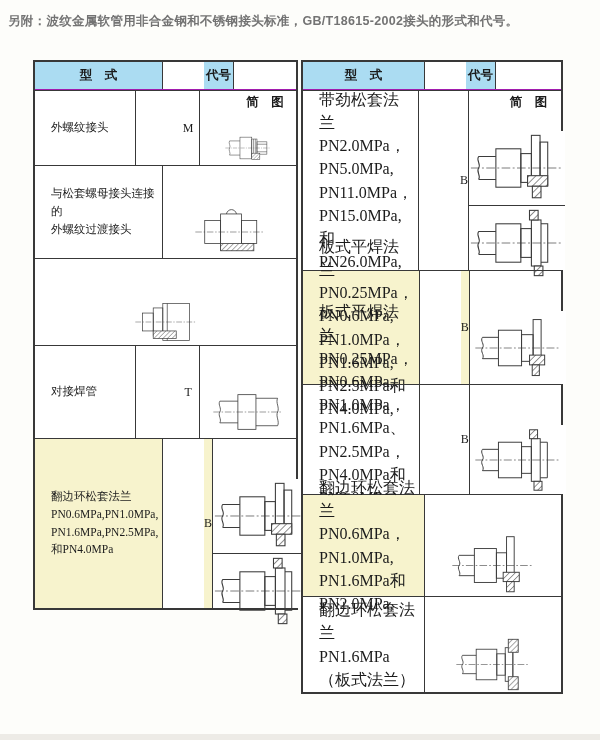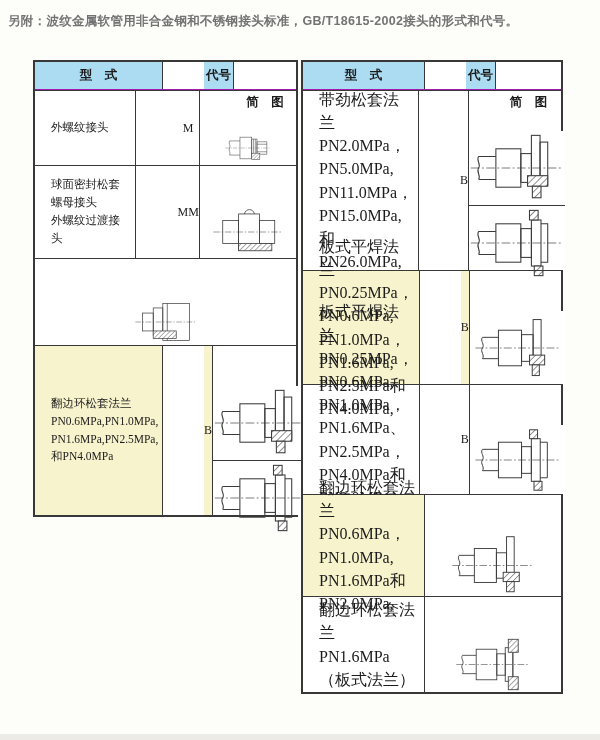--- a/index.html
+++ b/index.html
@@ -77,23 +77,22 @@
             <rect x="69" y="23" width="21" height="26"></rect>
             <path d="M69 28h21M69 44h21"></path>
             <rect fill="url(#hatch)" x="58" y="47" width="17" height="13"></rect>
           </g>
         </svg>
       </div>
     </div>
 
 
     <div class="row" style="height:93px">
-      <div class="c ct">球面密封松套螺母接头
+      <div class="c ct">与松套螺母接头连接的
 外螺纹过渡接头</div>
-      <div class="c cc">MM</div>
       <div class="c cd">
         <svg viewBox="0 0 100 72">
           <g fill="none" stroke="#3b3b3b" stroke-width="1.1">
             <line x1="2" y1="36" x2="97" y2="36" stroke-width="0.7" stroke-dasharray="9 2.5 2 2.5"></line>
             <rect x="15" y="20" width="22" height="32"></rect>
             <rect x="37" y="11" width="29" height="50"></rect>
             <path d="M45 11c2-8 12-8 14 0"></path>
             <rect x="66" y="20" width="21" height="32"></rect>
             <rect fill="url(#hatch)" x="37" y="52" width="46" height="10"></rect>
           </g>
@@ -109,20 +108,35 @@
             <rect x="13" y="22" width="17" height="28"></rect>
             <rect x="30" y="14" width="15" height="44"></rect>
             <rect x="45" y="7" width="42" height="58"></rect>
             <path d="M52 7v58"></path>
             <rect fill="url(#hatch)" x="30" y="50" width="36" height="12"></rect>
           </g>
         </svg>
       </div>
     </div>
 
+    <div class="row" style="height:93px">
+      <div class="c ct">对接焊管</div>
+      <div class="c cc">T</div>
+      <div class="c cd">
+        <svg viewBox="0 0 100 72">
+          <g fill="none" stroke="#3b3b3b" stroke-width="1.1">
+            <line x1="2" y1="36" x2="97" y2="36" stroke-width="0.7" stroke-dasharray="9 2.5 2 2.5"></line>
+            <path d="M11 21c-3 5 3 10 0 15c-3 5 3 10 0 15M11 21h25M11 51h25"></path>
+            <rect x="36" y="12" width="25" height="48"></rect>
+            <path d="M61 17h30M61 55h30"></path>
+            <path d="M91 17c-3 6 3 13 0 19c-3 6 3 13 0 19"></path>
+          </g>
+        </svg>
+      </div>
+    </div>
 
     <div class="row" style="height:170px">
       <div class="c ct yl">翻边环松套法兰
 PN0.6MPa,PN1.0MPa,
 PN1.6MPa,PN2.5MPa,
 和PN4.0MPa</div>
       <div class="c cc yl">B</div>
       <div class="c cd split">
         <div class="sub">
           <svg viewBox="0 0 100 72">

